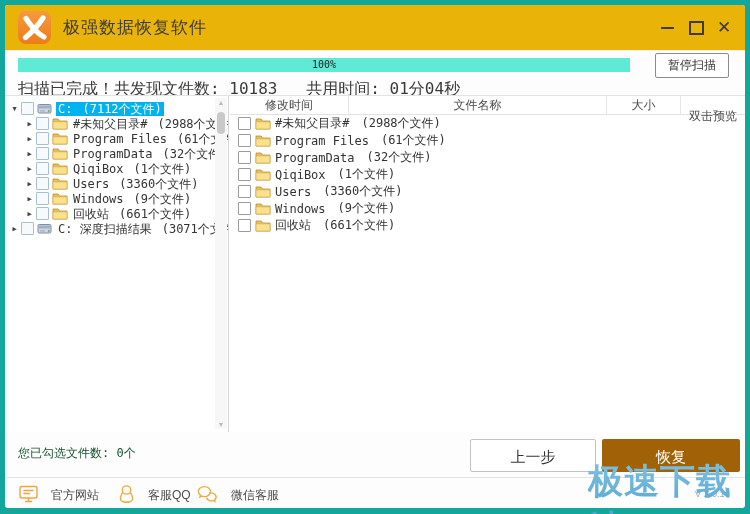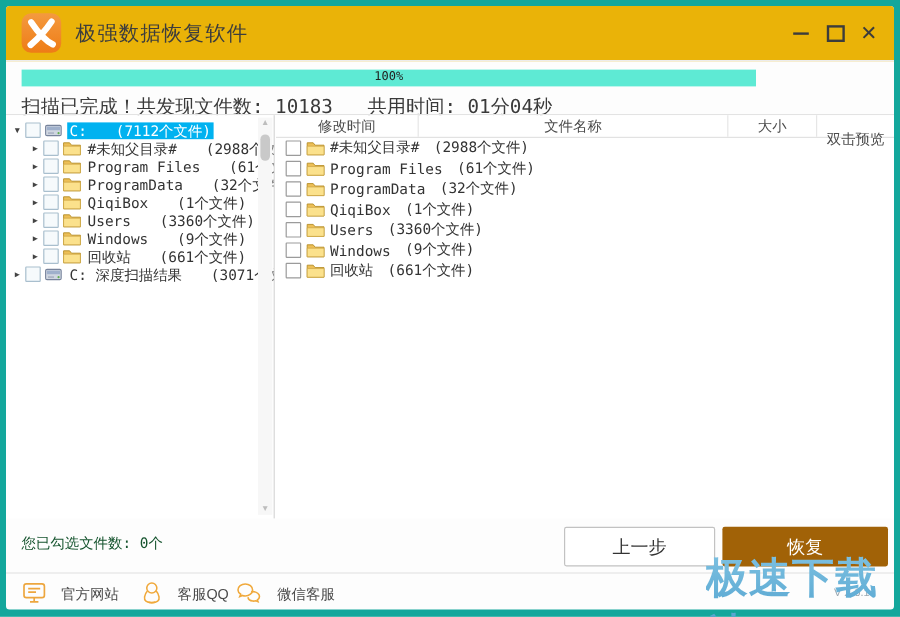--- a/index.html
+++ b/index.html
@@ -40,21 +40,21 @@
   .trow{display:flex;align-items:center;height:15px;font-size:12px;color:#333;white-space:nowrap;
         font-family:"DejaVu Sans Mono",monospace;cursor:default;}
   .trow.lvl0{padding-left:4px;}
   .trow.lvl1{padding-left:19px;}
   .arrow{width:11px;flex:none;font-size:7px;color:#444;text-align:center;}
   .cb{width:11px;height:11px;flex:none;border:1px solid #a9bfce;background:#f6fafc;border-radius:1px;
       margin:0 3px 0 1px;box-sizing:content-box;}
   .ticon{width:16px;height:13px;flex:none;margin-right:3px;}
   .ticon svg{display:block;}
   .tlbl{display:inline-flex;align-items:center;padding:0 2px;line-height:14px;}
-  .tlbl .count{margin-left:24px;}
+  .tlbl .count{margin-left:10px;}
   .tlbl.sel{background:#00b2f0;color:#fff;}
   .vscroll{position:absolute;right:1px;top:2px;bottom:3px;width:12px;background:#f7f7f7;}
   .vscroll .up,.vscroll .dn{position:absolute;left:0;width:12px;font-size:7px;color:#bdbdbd;text-align:center;}
   .vscroll .up{top:1px;} .vscroll .dn{bottom:1px;}
   .vscroll .thumb{position:absolute;left:2px;top:14px;width:8px;height:22px;background:#c9c9c9;border-radius:4px;}
 
   .list-panel{position:absolute;left:225px;right:0;top:0;bottom:0;}
   .list-header{display:flex;height:18px;border-bottom:1px solid #e2e2e2;align-items:center;
                font-size:12px;color:#4c4c4c;font-family:"DejaVu Sans Mono",monospace;}
   .hcell{text-align:center;border-right:1px solid #e6e6e6;height:100%;line-height:18px;box-sizing:border-box;}
@@ -99,20 +99,21 @@
     <div class="win-btn wb-min">
         <i></i>
       </div>
     <div class="win-btn wb-max">
         <i></i>
       </div>
     <div class="win-btn wb-close">✕</div>
   </div>
 
   <div class="pbar">100%</div>
+  <div class="pause-btn">暂停扫描</div>
   <div class="status">扫描已完成！共发现文件数: 10183   共用时间: 01分04秒</div>
   <div class="divider-top"></div>
 
   <div class="main">
     <div class="tree-panel">
       <div id="tree-rows">
           <div class="trow lvl0">
             <span class="arrow">▼</span>
             <span class="cb"></span>
             <span class="ticon">

